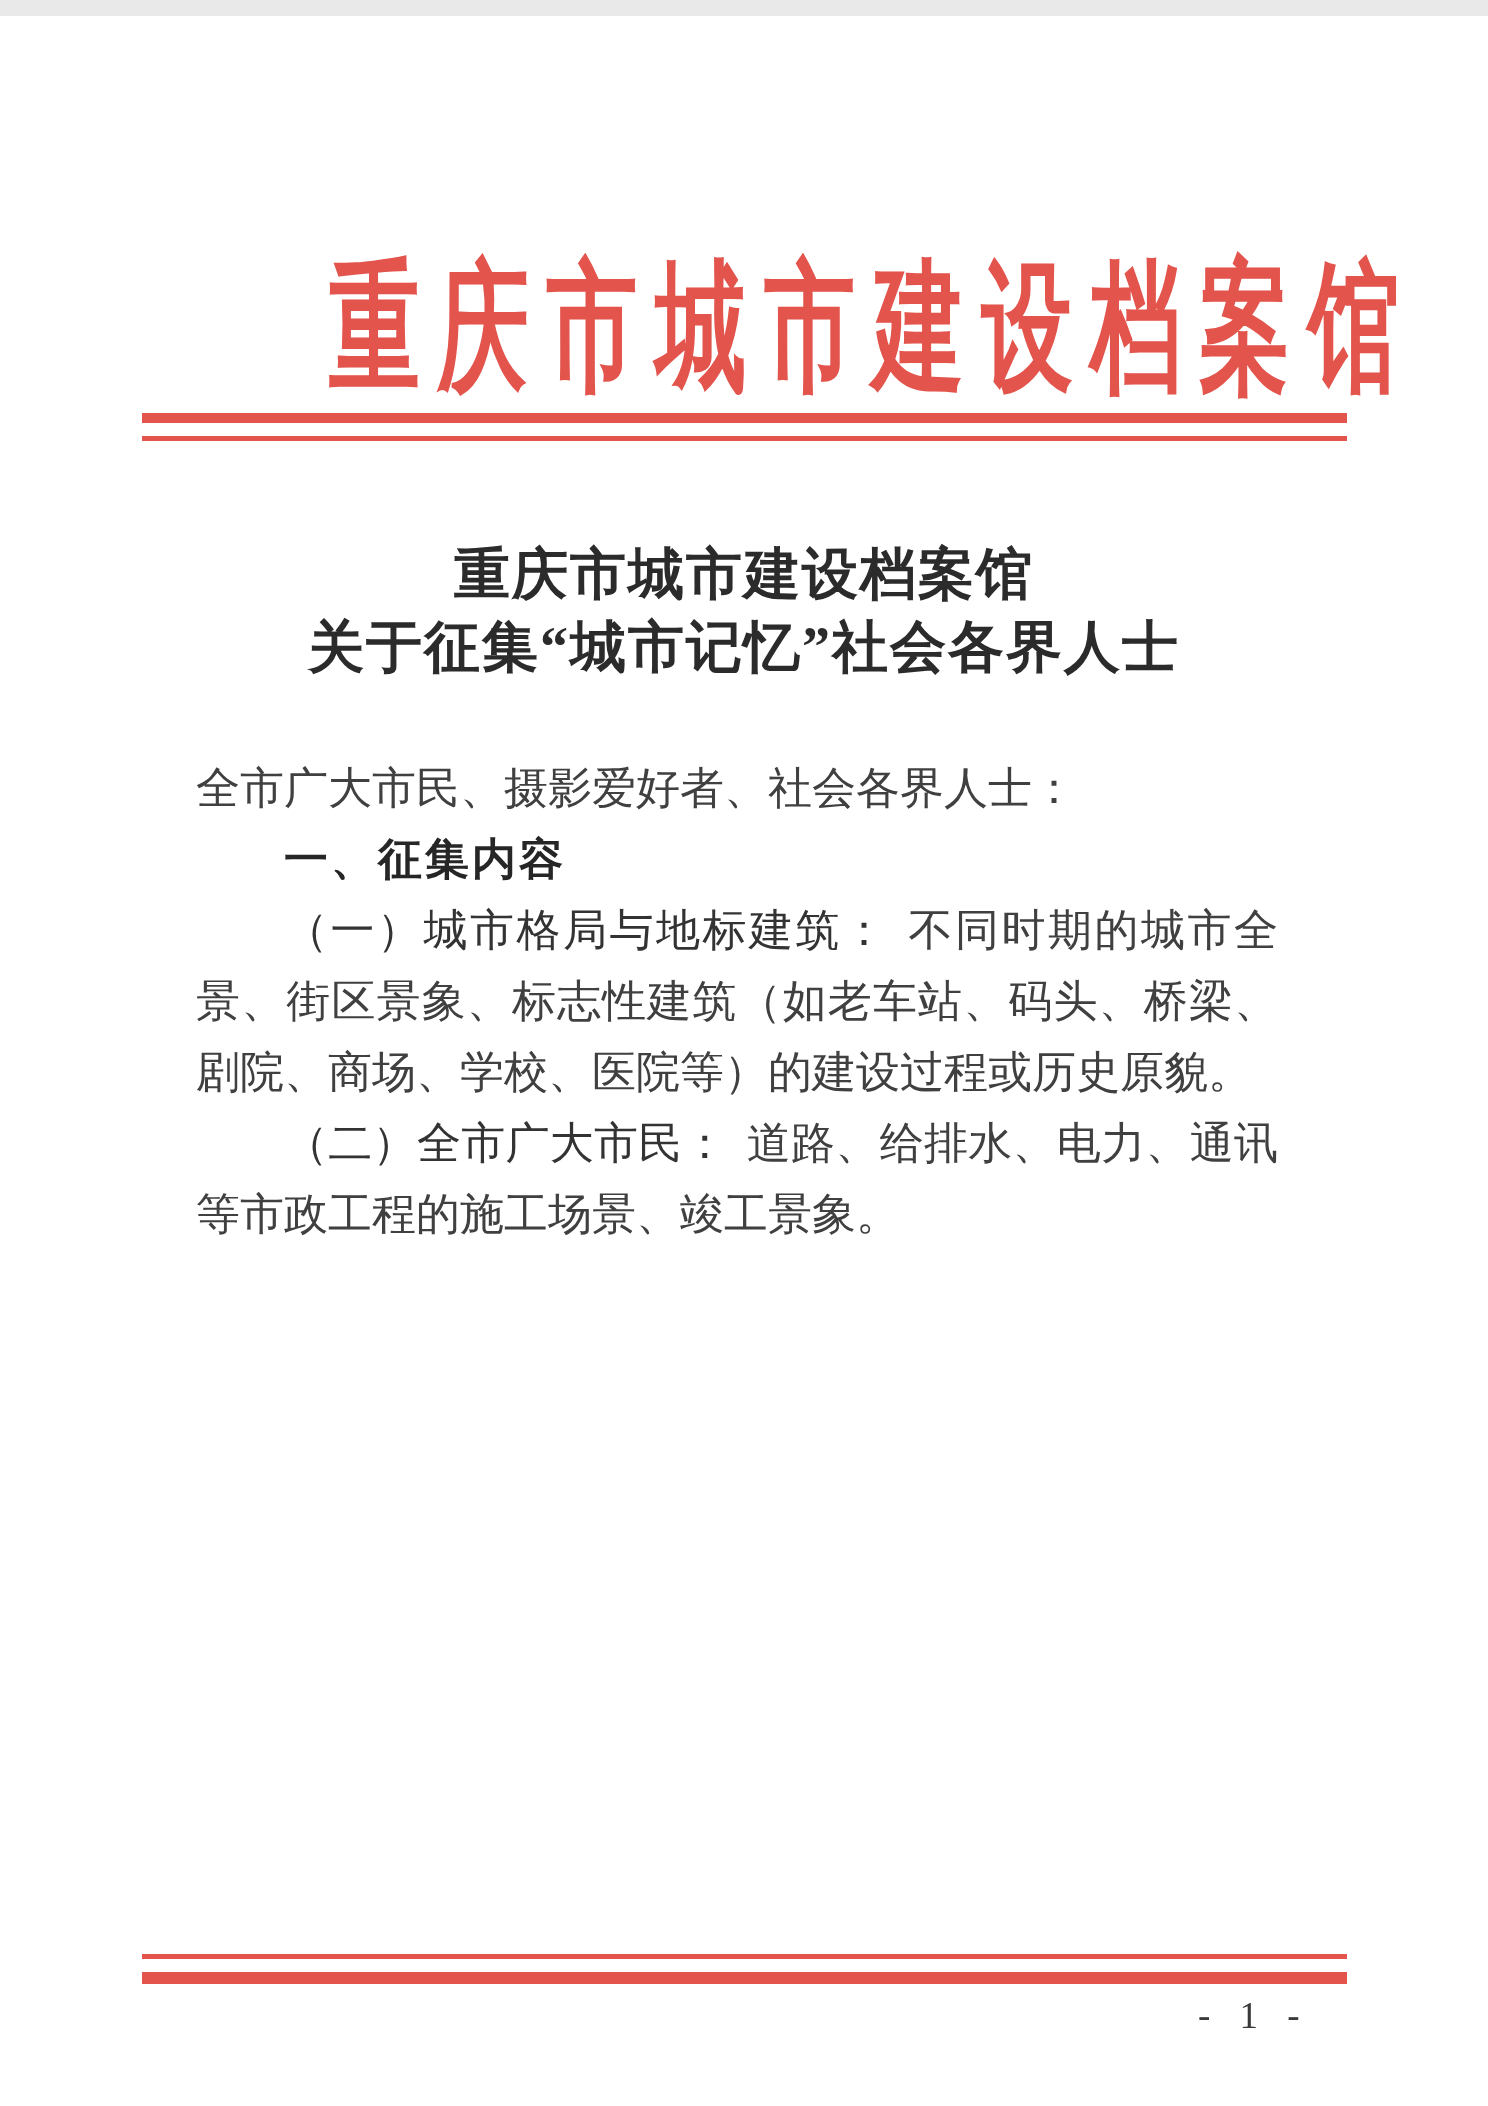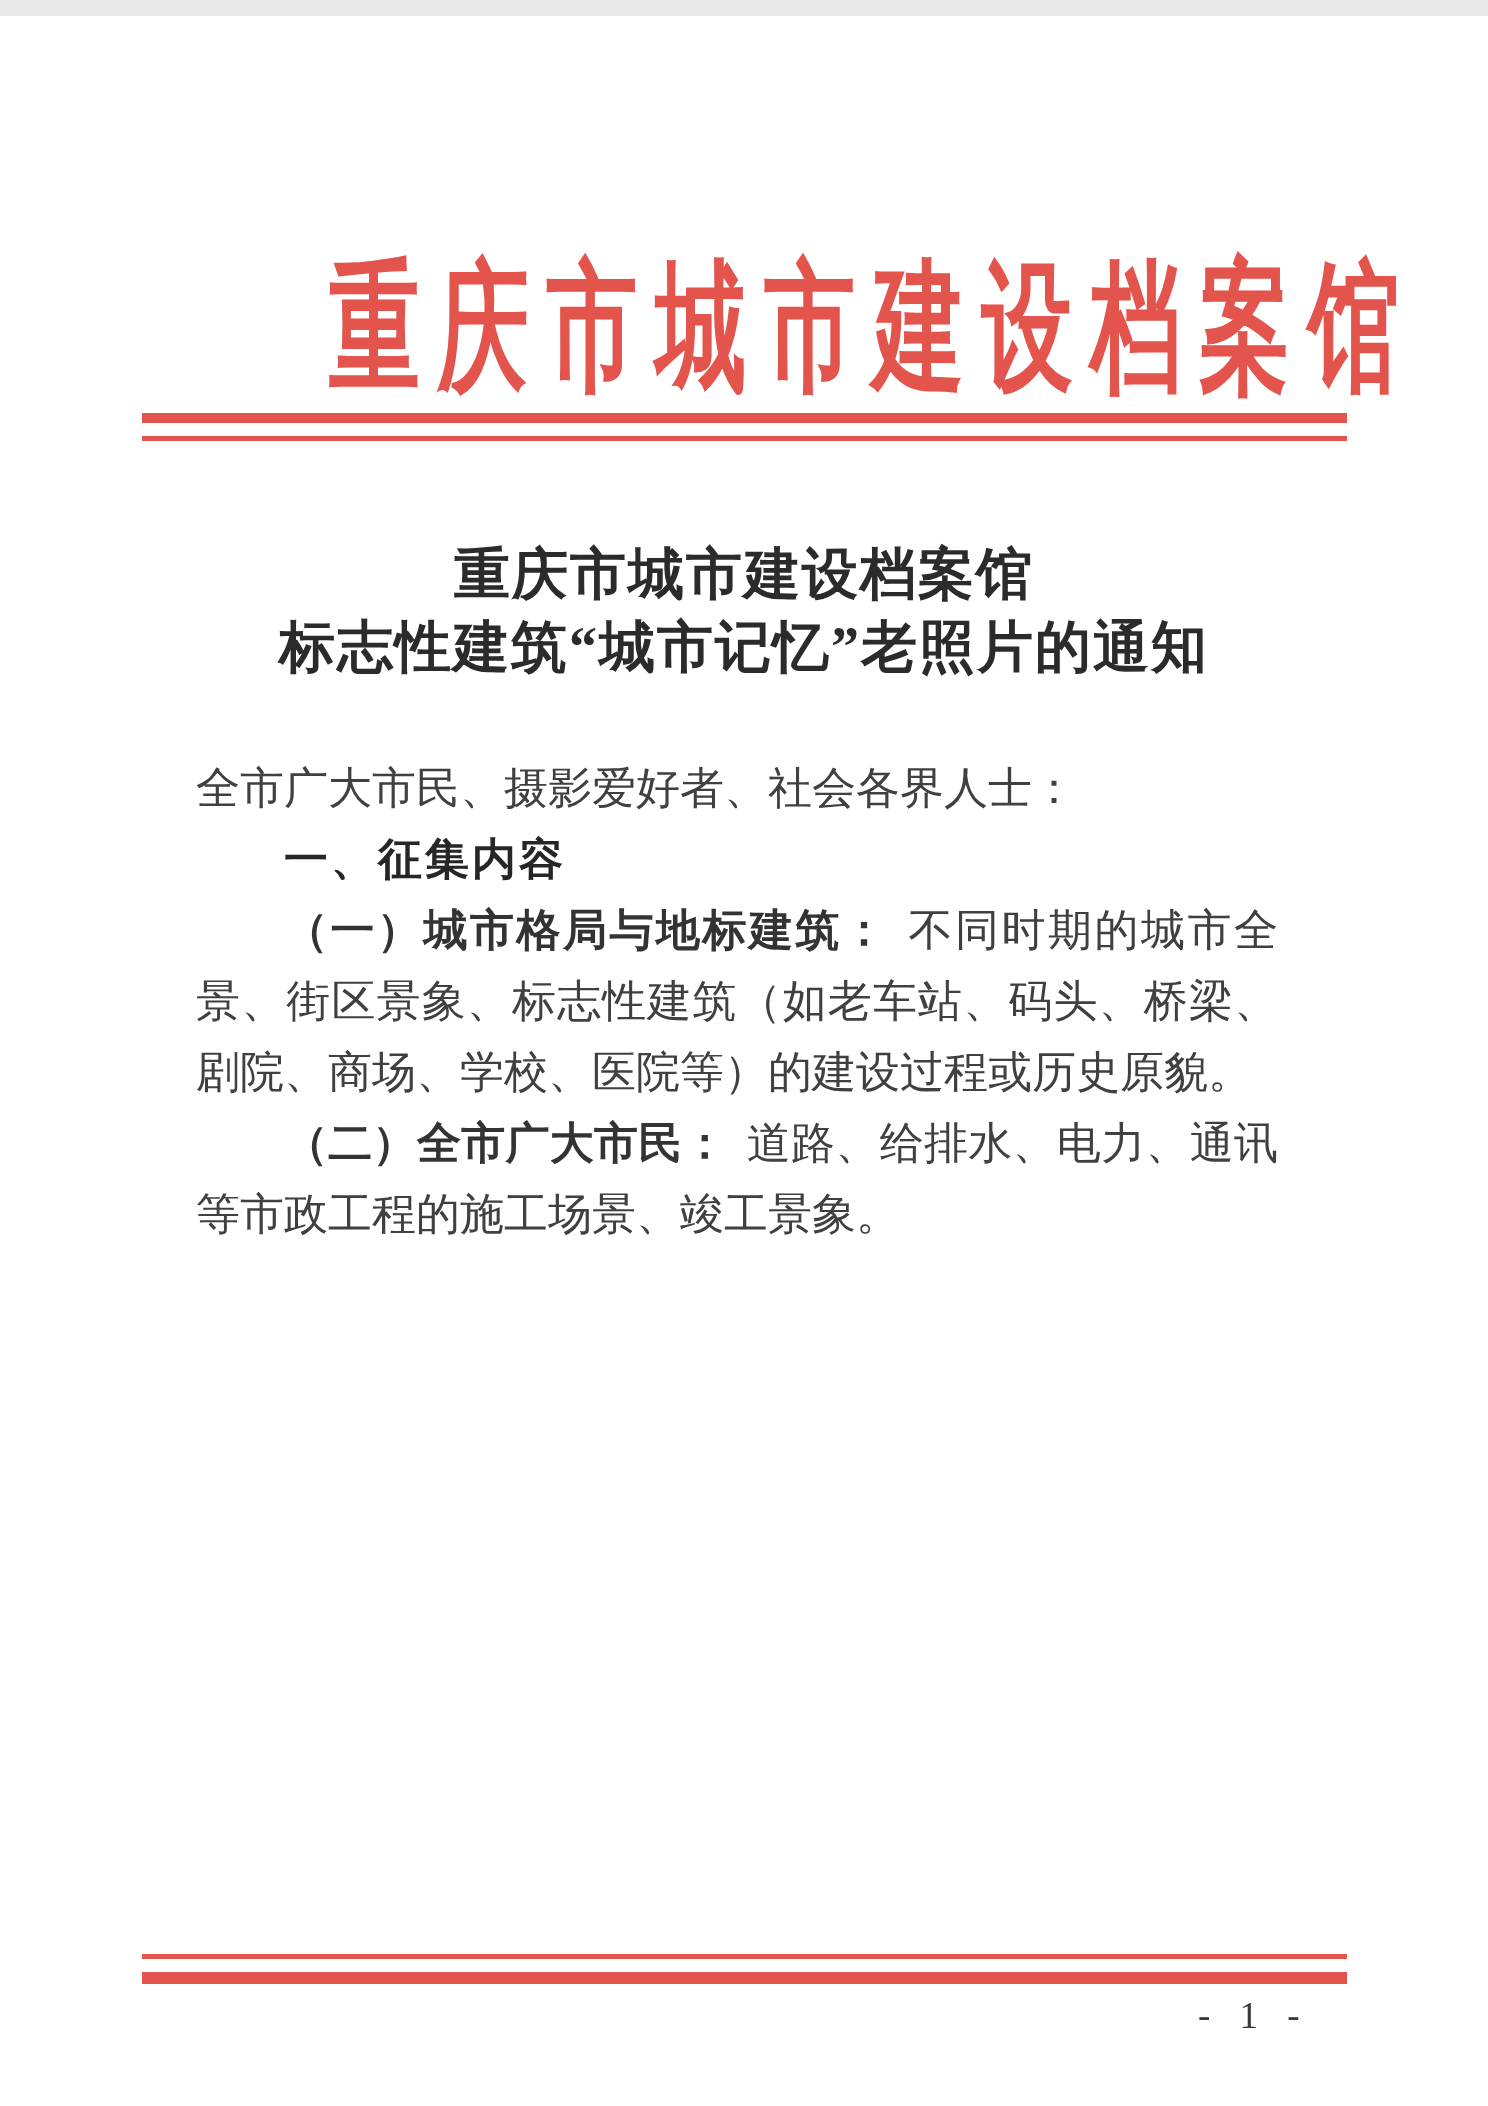--- a/index.html
+++ b/index.html
@@ -57,21 +57,21 @@
     text-justify:inter-character;
   }
   .body-text p{margin:0;}
   .indent{text-indent:2em;}
   .section-heading{
     font-family:Liberation Serif, serif;
     font-weight:bold;
     color:#262626;
     letter-spacing:3px;
   }
-  .item-label{font-weight:700;color:#333;margin-right:0.45em;}
+  .item-label{font-weight:400;color:#333;margin-right:0.45em;}
   
   .page-number{
     position:absolute;top:1980px;left:1198px;
     font-size:37px;line-height:40px;
     letter-spacing:10px;
     color:#3a3a3a;
     white-space:nowrap;
   }
 </style>
 </head>
@@ -81,21 +81,21 @@
 
   <div class="letterhead">
     <span class="letterhead-text">重庆市城市建设档案馆</span>
   </div>
 
   <div class="rule header-thick"></div>
   <div class="rule header-thin"></div>
 
   <div class="doc-title">
     <div>重庆市城市建设档案馆</div>
-    <div>标志性建筑“城市记忆”老照片的通知</div>
+    <div>关于征集“城市记忆”社会各界人士</div>
   </div>
 
   <div class="body-text">
     <p>全市广大市民、摄影爱好者、社会各界人士：</p>
     <p class="indent section-heading">一、征集内容</p>
     <p class="indent"><span class="item-label">（一）城市格局与地标建筑：</span><span>不同时期的城市全景、街区景象、标志性建筑（如老车站、码头、桥梁、剧院、商场、学校、医院等）的建设过程或历史原貌。</span></p>
     <p class="indent"><span class="item-label">（二）全市广大市民：</span><span>道路、给排水、电力、通讯等市政工程的施工场景、竣工景象。</span></p>
   </div>
 
   <div class="rule footer-thin"></div>

